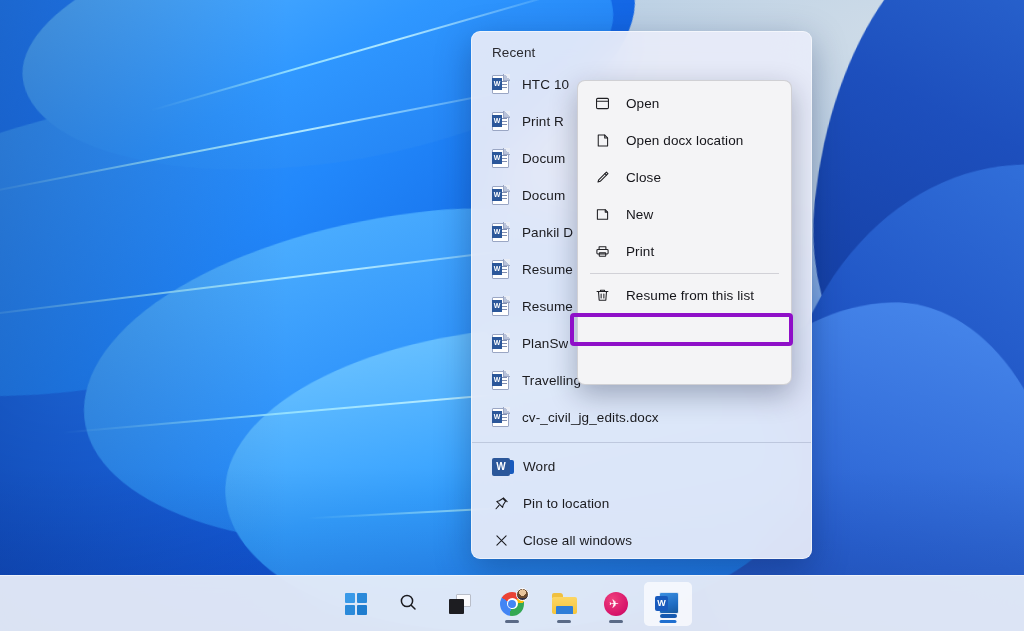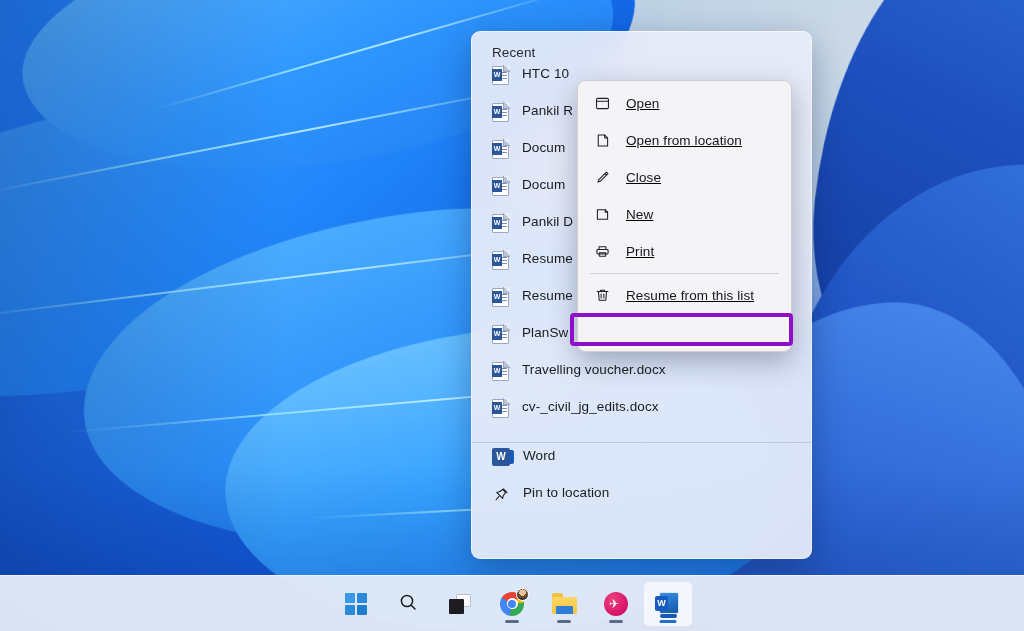--- a/index.html
+++ b/index.html
@@ -119,21 +119,21 @@
     backdrop-filter: blur(22px);
   }
   #jl-header {
     font-size: 13.5px;
     color: #2a2a30;
     padding: 13px 0 6px 20px;
     letter-spacing: .1px;
   }
   .jl-item {
     display: flex;
-    align-items: flex-start;
+    align-items: center;
     height: 37px;
     padding-left: 20px;
     cursor: default;
   }
   .jl-item .label {
     font-size: 13.5px;
     color: #1b1b1f;
     white-space: nowrap;
     overflow: hidden;
     letter-spacing: .1px;
@@ -199,28 +199,27 @@
     width: 18px; height: 18px; margin-right: 13px; flex: none;
     display: flex; align-items: center; justify-content: center;
     color: #1b1b1f;
   }
   .jl-glyph svg { display: block; }
 
   
   #ctxmenu {
     position: absolute;
     left: 577px; top: 80px;
-    width: 215px; height: 272px;
+    width: 215px; height: 305px;
     background: #f4f4f6;
     border: 1px solid rgba(140,140,150,0.35);
     border-radius: 8px;
     box-shadow: 0 10px 28px rgba(10,20,50,0.30);
     overflow: hidden;
     padding: 4px 0;
-    text-decoration: underline;
   }
   .ctx-item {
     display: flex;
     align-items: center;
     height: 37px;
     padding-left: 14px;
     cursor: default;
     position: relative;
   }
   .ctx-item .ctx-ico {
@@ -399,21 +398,21 @@
      </span>
      <span class="label">HTC 10</span>
         </div>
         <div class="jl-item">
           <span class="docicon">
        <span class="page"></span>
             <span class="wtile">W</span>
        <span class="lines"></span>
             <span class="fold"></span>
      </span>
-     <span class="label">Pankil R</span>
+     <span class="label">Print R</span>
         </div>
         <div class="jl-item">
           <span class="docicon">
        <span class="page"></span>
             <span class="wtile">W</span>
        <span class="lines"></span>
             <span class="fold"></span>
      </span>
      <span class="label">Docum</span>
         </div>
@@ -489,41 +488,49 @@
         </div>
         <div class="jl-item">
           <span class="jl-glyph">
             <svg width="17" height="17" viewBox="0 0 20 20" fill="none" stroke="currentColor" stroke-width="1.25" stroke-linecap="round" stroke-linejoin="round">
               <path d="M12.2 3.4l4.4 4.4M11.5 4.1l-4 2.7-3.1.8 6.9 6.9.8-3.1 2.7-4z"></path>
               <path d="M7.1 12.2L3.6 16.2"></path>
             </svg>
           </span>
           <span class="label">Pin to location</span>
         </div>
+        <div class="jl-item">
+          <span class="jl-glyph">
+            <svg width="17" height="17" viewBox="0 0 20 20" fill="none" stroke="currentColor" stroke-width="1.25" stroke-linecap="round" stroke-linejoin="round">
+              <path d="M4.6 4.6l10.8 10.8M15.4 4.6L4.6 15.4"></path>
+            </svg>
+          </span>
+          <span class="label">Close all windows</span>
+        </div>
       </div>
   </div>
 
   <div id="ctxmenu">
       <div class="ctx-item">
         <span class="ctx-ico">
           <svg width="17" height="17" viewBox="0 0 20 20" fill="none" stroke="currentColor" stroke-width="1.25" stroke-linecap="round" stroke-linejoin="round">
             <rect x="3" y="4" width="14" height="12" rx="1.4"></rect>
             <path d="M3 7.4h14"></path>
           </svg>
         </span>
      <span class="ctx-label">Open</span>
       </div>
       <div class="ctx-item">
         <span class="ctx-ico">
           <svg width="17" height="17" viewBox="0 0 20 20" fill="none" stroke="currentColor" stroke-width="1.25" stroke-linecap="round" stroke-linejoin="round">
             <path d="M5 3.6h7.6l3.4 3.4v9.4H5z"></path>
             <path d="M12.6 3.6v3.4H16"></path>
           </svg>
         </span>
-     <span class="ctx-label">Open from location</span>
+     <span class="ctx-label">Open docx location</span>
       </div>
       <div class="ctx-item">
         <span class="ctx-ico">
           <svg width="17" height="17" viewBox="0 0 20 20" fill="none" stroke="currentColor" stroke-width="1.25" stroke-linecap="round" stroke-linejoin="round">
             <path d="M14.6 3.6l1.8 1.8-9.1 9.1-2.6.8.8-2.6z"></path>
             <path d="M12.9 5.3l1.8 1.8"></path>
           </svg>
         </span>
      <span class="ctx-label">Close</span>
       </div>

